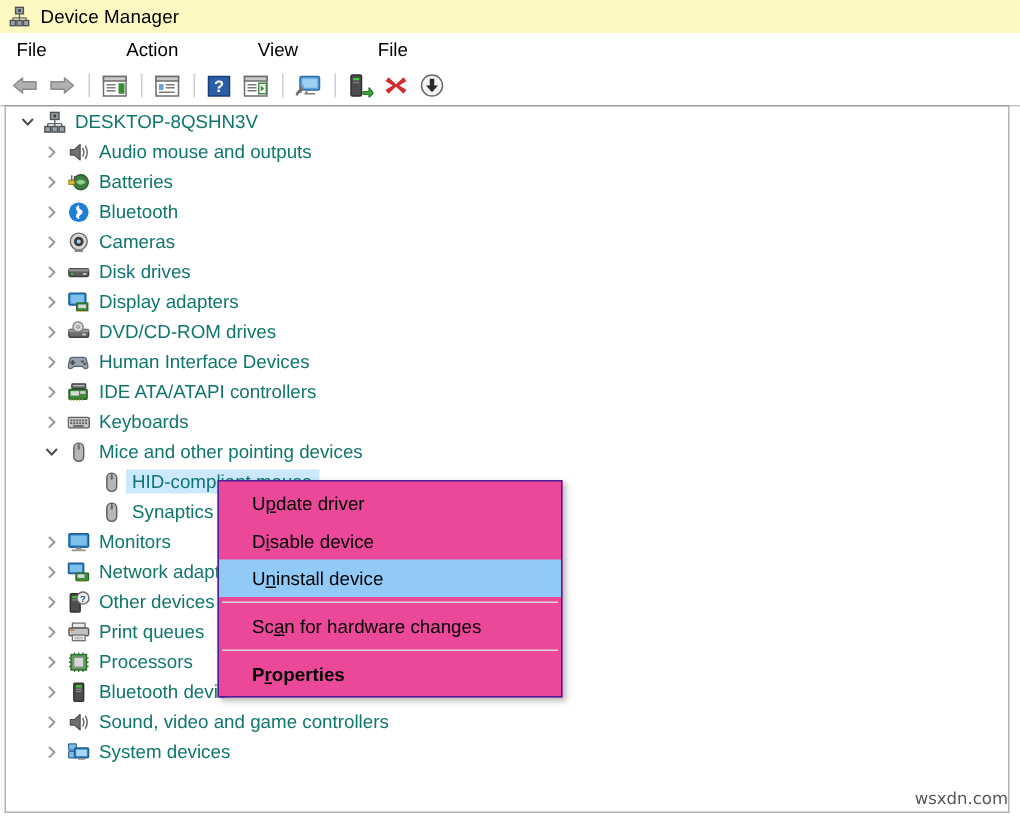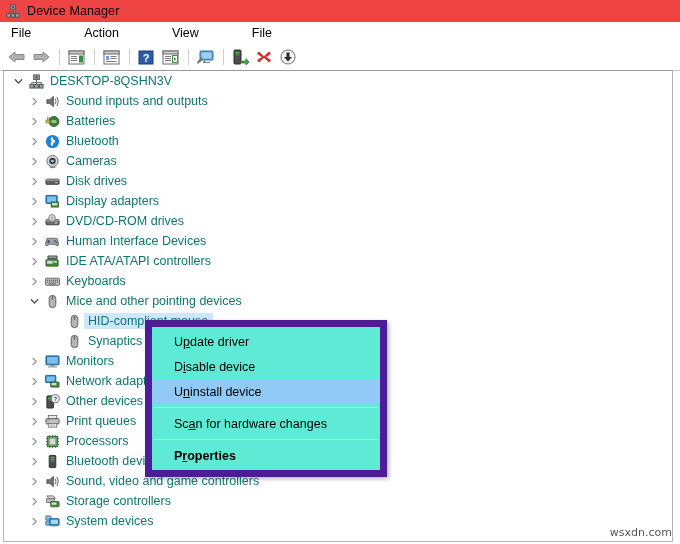--- a/index.html
+++ b/index.html
@@ -16,21 +16,21 @@
     overflow: hidden;
     position: relative;
   }
 
   
   #titlebar {
     height: 22px;
     display: flex;
     align-items: center;
     padding-left: 6px;
-    background: #ef4444;
+    background: #fef9c3;
   }
   #titlebar .title-text {
     font-size: 12.5px;
     color: #000;
     margin-left: 7px;
     letter-spacing: .1px;
   }
 
   
   #menubar {
@@ -121,22 +121,22 @@
   .depth0 { padding-left: 6px; }
   .depth1 { padding-left: 22px; }
   .depth2 { padding-left: 44px; }
 
   
   #ctxmenu {
     position: absolute;
     left: 145px;
     top: 320px;
     width: 228px;
-    background: #5eead4;
-    border: 7px solid #4c1d95;
+    background: #ec4899;
+    border: 1px solid #4c1d95;
     box-shadow: 2px 2px 4px rgba(0,0,0,.28);
     padding: 2px 0;
     z-index: 50;
   }
   .ctx-item {
     height: 25px;
     display: flex;
     align-items: center;
     padding-left: 22px;
     font-size: 12.5px;
@@ -335,21 +335,21 @@
             <path d="M3.3 1.5 L7 5 L3.3 8.5" stroke="#9a9a9a" stroke-width="1.5" fill="none" stroke-linecap="round" stroke-linejoin="round"></path>
           </svg>
         </span>
         <span class="icon-cell">
           <svg width="15" height="15" viewBox="0 0 16 16">
             <path d="M2 6 L5 6 L9 2.5 L9 13.5 L5 10 L2 10 Z" fill="#707070" stroke="#4a4a4a" stroke-width="0.8" stroke-linejoin="round"></path>
             <path d="M10.7 5 Q12.6 8 10.7 11" stroke="#707070" stroke-width="1.1" fill="none"></path>
             <path d="M12.6 3.3 Q15.4 8 12.6 12.7" stroke="#707070" stroke-width="1.1" fill="none"></path>
           </svg>
         </span>
-        <span class="label">Sound inputs and outputs</span>
+        <span class="label">Audio mouse and outputs</span>
       </div>
       <div class="row depth1">
         <span class="chev">
           <svg width="9" height="9" viewBox="0 0 10 10">
             <path d="M3.3 1.5 L7 5 L3.3 8.5" stroke="#9a9a9a" stroke-width="1.5" fill="none" stroke-linecap="round" stroke-linejoin="round"></path>
           </svg>
         </span>
         <span class="icon-cell">
           <svg width="15" height="15" viewBox="0 0 16 16">
             <circle cx="9.5" cy="8" r="5.3" fill="#3f7d3f" stroke="#2c5a2c" stroke-width="1"></circle>
@@ -660,37 +660,20 @@
         <span class="label">Sound, video and game controllers</span>
       </div>
       <div class="row depth1">
         <span class="chev">
           <svg width="9" height="9" viewBox="0 0 10 10">
             <path d="M3.3 1.5 L7 5 L3.3 8.5" stroke="#9a9a9a" stroke-width="1.5" fill="none" stroke-linecap="round" stroke-linejoin="round"></path>
           </svg>
         </span>
         <span class="icon-cell">
           <svg width="15" height="15" viewBox="0 0 16 16">
-            <path d="M2 2 L9 2 L11 5 L4 5 Z" fill="#d3d3d3" stroke="#6a6a6a" stroke-width="0.9"></path>
-            <path d="M1.5 5 L10 5 L10 9 L1.5 9 Z" fill="#bfbfbf" stroke="#6a6a6a" stroke-width="0.9"></path>
-            <rect x="6" y="8" width="9" height="5.5" rx="0.6" fill="#3d8a3d" stroke="#275e27" stroke-width="0.8"></rect>
-            <rect x="7.1" y="9" width="5" height="2.5" fill="#d9d9d9"></rect>
-            <path d="M7.2 13.5 L7.2 14.6 M9 13.5 L9 14.6 M10.8 13.5 L10.8 14.6 M12.6 13.5 L12.6 14.6" stroke="#c8a93a" stroke-width="0.9"></path>
-          </svg>
-        </span>
-        <span class="label">Storage controllers</span>
-      </div>
-      <div class="row depth1">
-        <span class="chev">
-          <svg width="9" height="9" viewBox="0 0 10 10">
-            <path d="M3.3 1.5 L7 5 L3.3 8.5" stroke="#9a9a9a" stroke-width="1.5" fill="none" stroke-linecap="round" stroke-linejoin="round"></path>
-          </svg>
-        </span>
-        <span class="icon-cell">
-          <svg width="15" height="15" viewBox="0 0 16 16">
             <rect x="0.8" y="2" width="5.5" height="4.5" rx="0.5" fill="#7fb7de" stroke="#2e6ca4" stroke-width="0.8"></rect>
             <rect x="0.8" y="7.5" width="5.5" height="4.5" rx="0.5" fill="#7fb7de" stroke="#2e6ca4" stroke-width="0.8"></rect>
             <rect x="5" y="5" width="10" height="7" rx="0.8" fill="#2e86c8" stroke="#1d5d91" stroke-width="1"></rect>
             <rect x="6.2" y="6.1" width="7.6" height="4.6" fill="#a7d6f2"></rect>
             <rect x="7.5" y="12" width="5" height="1.3" fill="#8a8a8a"></rect>
           </svg>
         </span>
         <span class="label">System devices</span>
       </div>
     </div>

